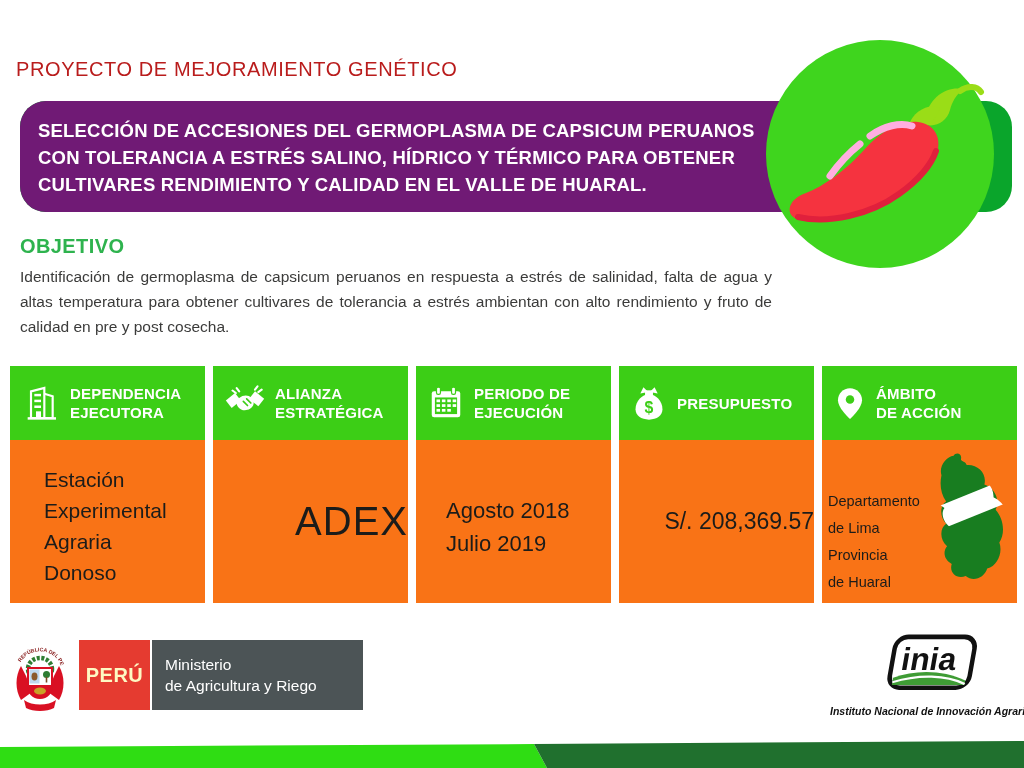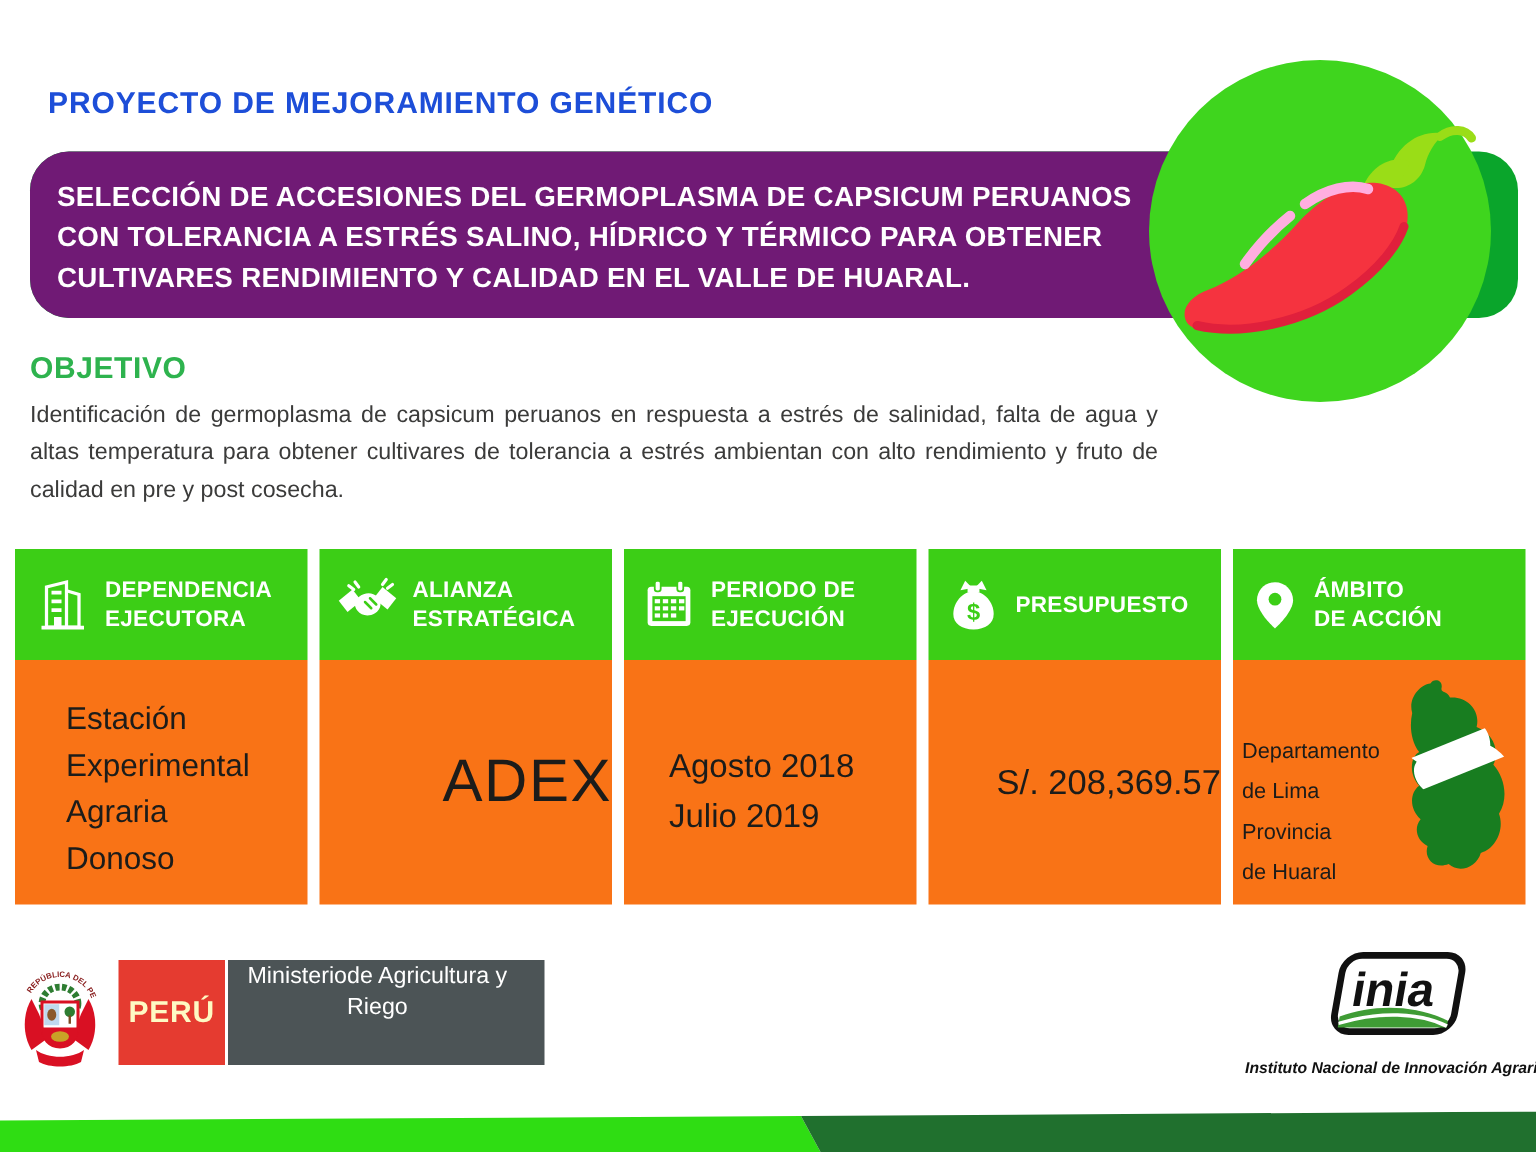--- a/index.html
+++ b/index.html
@@ -5,22 +5,22 @@
   * { margin:0; padding:0; box-sizing:border-box; }
   html,body { background:#e8e8e8; }
   .poster {
     position:relative; width:1024px; height:768px; margin:0 auto;
     background:#ffffff; overflow:hidden;
     font-family:"Liberation Sans", sans-serif;
   }
   .abs { position:absolute; }
 
   .page-title {
-    left:32px; top:58px; font-size:20px; font-weight:bold;
-    color:#1d4ed8; letter-spacing:.6px;
+    left:16px; top:58px; font-size:20px; font-weight:normal;
+    color:#b91c1c; letter-spacing:.6px;
   }
 
   .banner-under { left:20px; top:101px; width:992px; height:111px; border-radius:26px; background:#0AA52B; }
   .banner-main  { left:20px; top:101px; width:935px; height:111px; border-radius:26px 0 0 26px; background:#701a75; }
   .banner-text  { padding:16px 0 0 18px; color:#fff; font-weight:bold; font-size:18.5px; line-height:27px; letter-spacing:.2px; }
 
   .pepper-circle { left:766px; top:40px; width:228px; height:228px; border-radius:50%; background:#3FD51E; }
 
   .objetivo-heading { left:20px; top:235px; font-size:20px; font-weight:bold; color:#2EB34E; letter-spacing:.4px; }
   .objetivo-text {
@@ -48,21 +48,21 @@
   .map-svg { position:absolute; right:2px; top:11px; }
 
   .crest-svg { left:14px; top:642px; }
   .peru-box {
     left:79px; top:640px; width:71px; height:70px; background:#E53B30;
     display:flex; align-items:center; justify-content:center;
     color:#fef9c3; font-weight:bold; font-size:20px; letter-spacing:.5px;
   }
   .ministry-box {
     left:152px; top:640px; width:211px; height:70px; background:#4C5456;
-    display:flex; flex-direction:row; justify-content:center; padding-left:13px;
+    display:flex; flex-direction:column; justify-content:center; padding-left:13px;
     color:#fff; font-size:15.5px; line-height:21px;
   }
   .inia-block { left:830px; top:632px; width:184px; text-align:center; }
   .inia-tagline { margin-top:3px; font-size:10.5px; font-weight:bold; font-style:italic; color:#111; white-space:nowrap; }
 
   .stripes-svg { left:0; top:741px; }
 </style>
 </head>
 <body>
 

